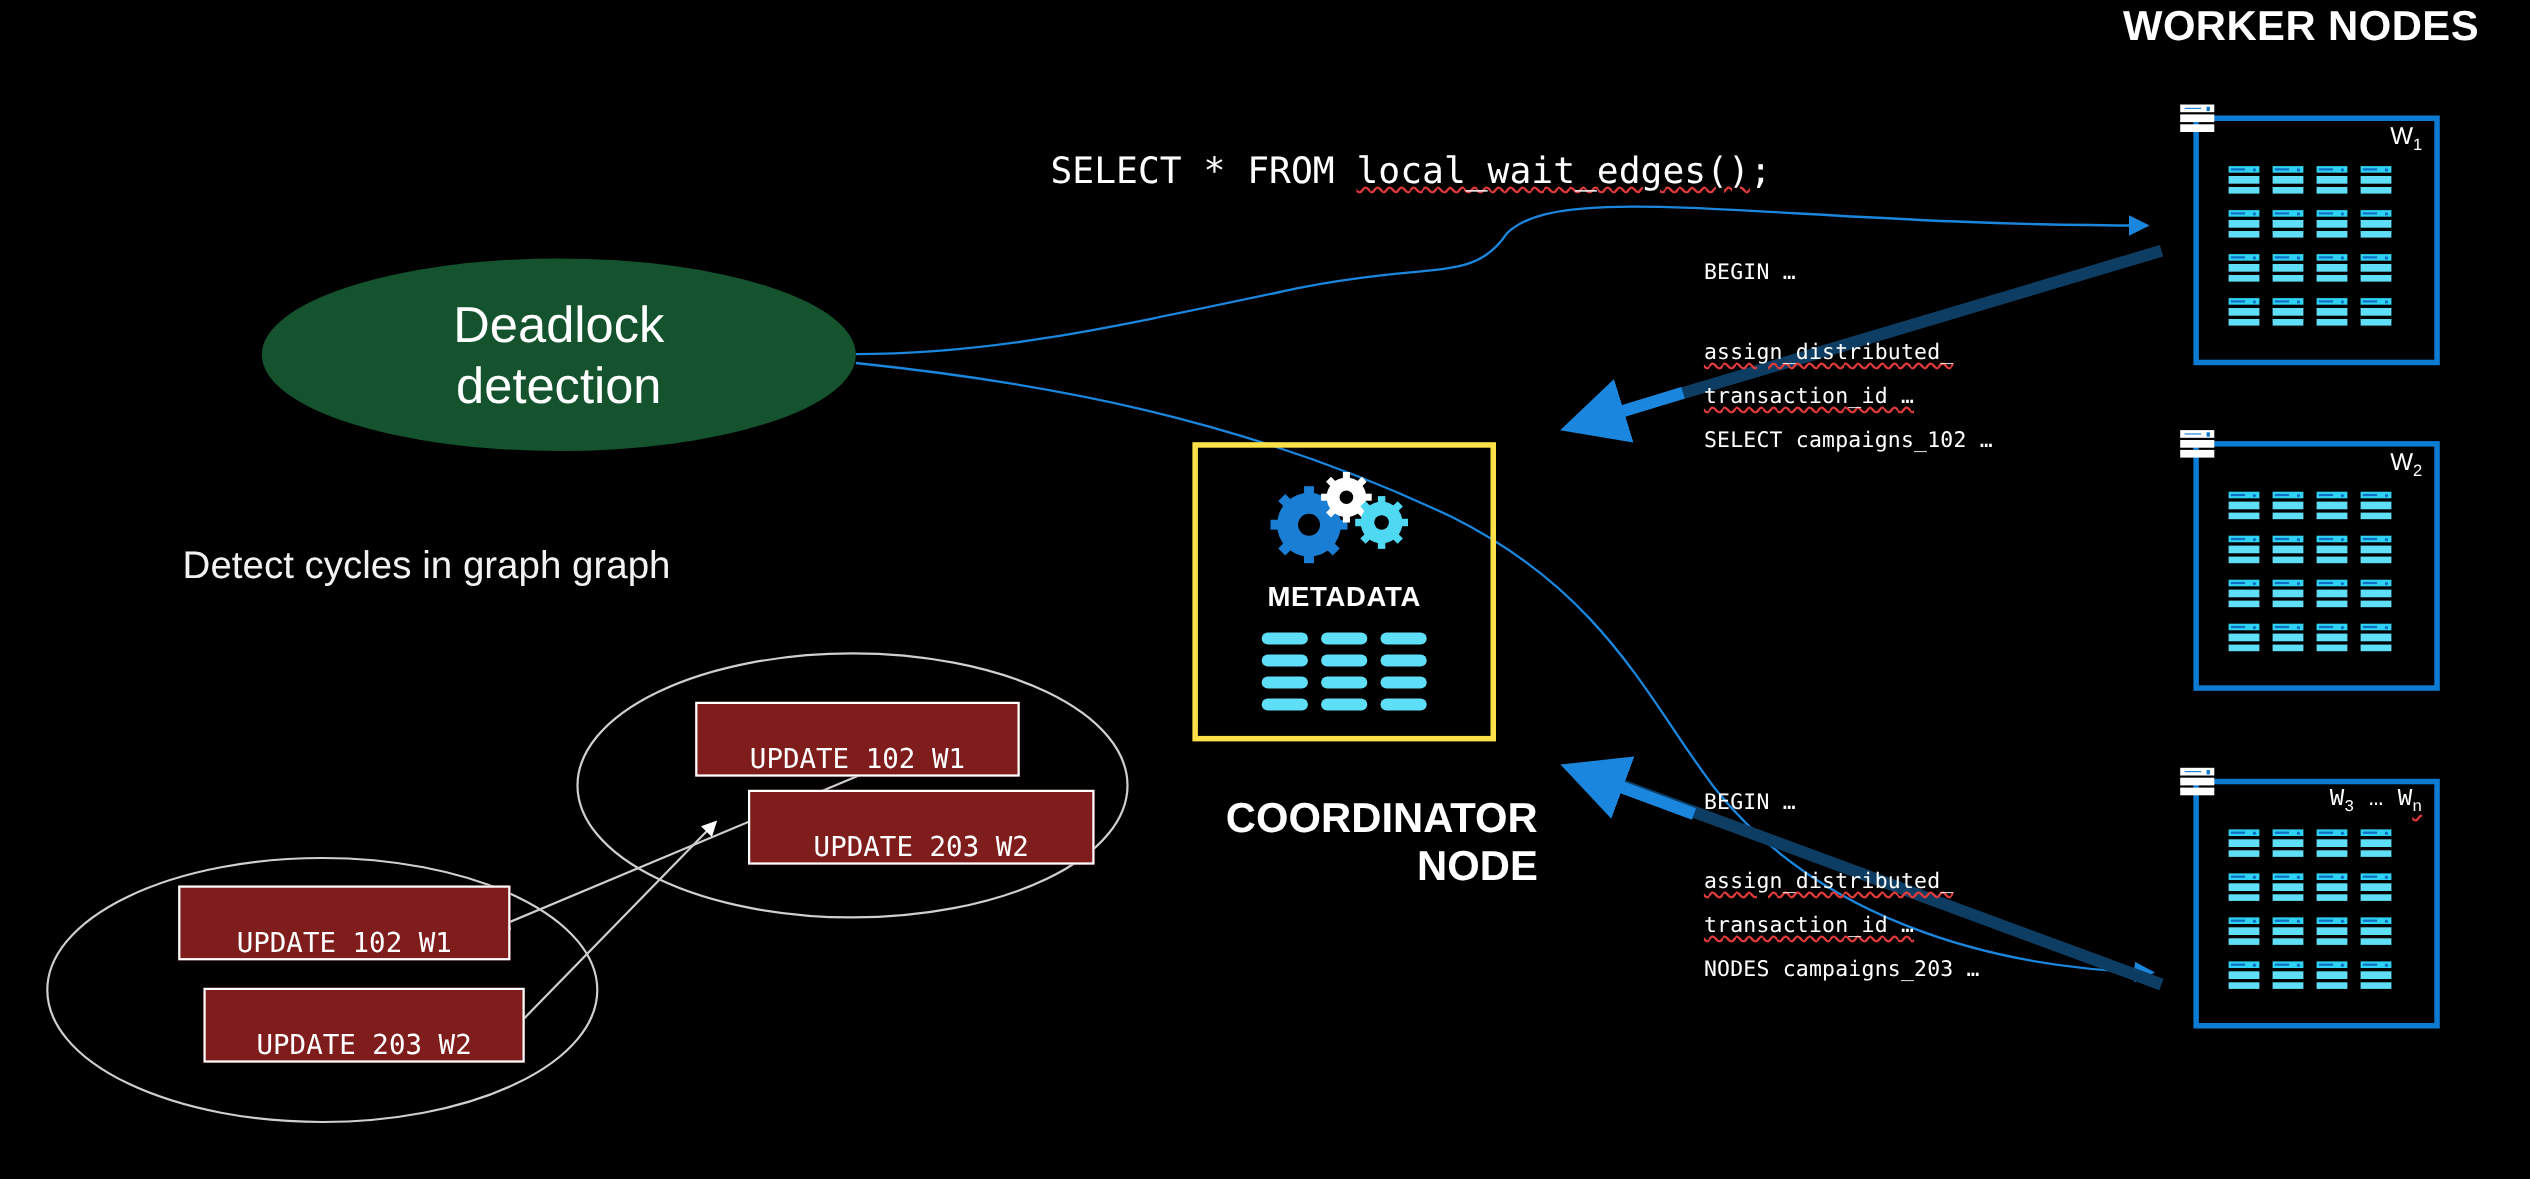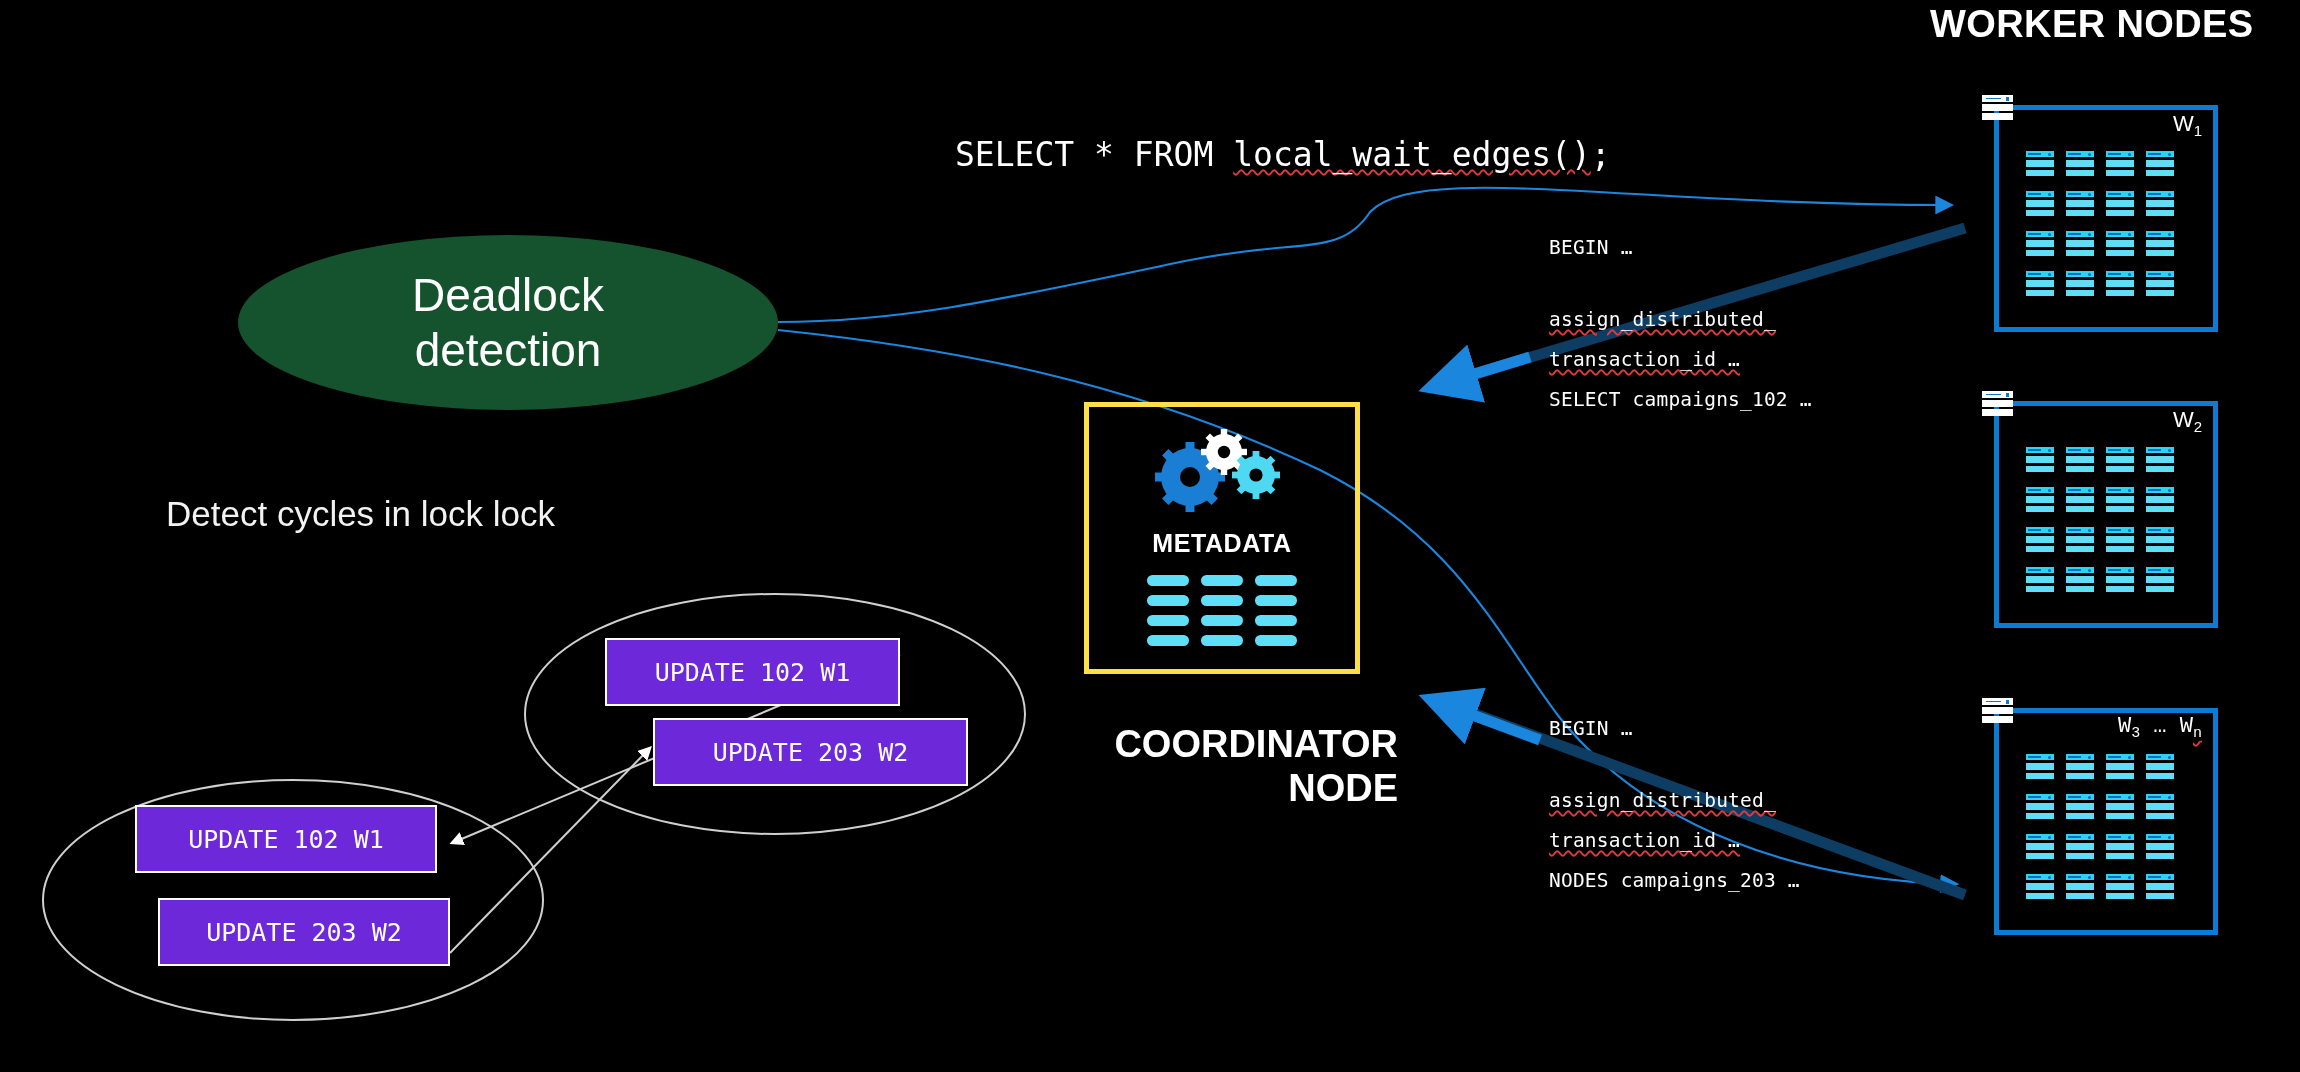--- a/index.html
+++ b/index.html
@@ -215,30 +215,31 @@
 
   
   #lockgraph-svg, #flow-svg {
     position: absolute;
     left: 0; top: 0;
     width: 2300px; height: 1072px;
     pointer-events: none;
   }
   .lock-box {
     position: absolute;
-    background: #6d28d9;
+    background: #7f1d1d;
     border: 2px solid #ffffff;
     box-sizing: border-box;
     display: flex;
-    align-items: center;
+    align-items: flex-end;
     justify-content: center;
     font-family: "DejaVu Sans Mono", "Liberation Mono", monospace;
     font-size: 25px;
     color: #ffffff;
     white-space: nowrap;
+    margin-left: 27px;
   }
   #lock-box-a1 { left: 135px; top: 805px; width: 302px; height: 68px; }
   #lock-box-a2 { left: 158px; top: 898px; width: 292px; height: 68px; }
   #lock-box-b1 { left: 605px; top: 638px; width: 295px; height: 68px; }
   #lock-box-b2 { left: 653px; top: 718px; width: 315px; height: 68px; }
 </style>
 </head>
 <body>
 
 <div id="stage">
@@ -262,21 +263,21 @@
 
     <line x1="1965" y1="895" x2="1437" y2="700" stroke="#0e3d63" stroke-width="11"></line>
     <line x1="1540" y1="740" x2="1432" y2="700" stroke="#1b86dd" stroke-width="11" marker-end="url(#arrow-blue-thick)"></line>
   </svg>
 
   <div class="abs" id="deadlock-ellipse">
     <div id="deadlock-ellipse-label">Deadlock
 detection</div>
   </div>
 
-  <div class="abs" id="detect-cycles-caption">Detect cycles in lock lock</div>
+  <div class="abs" id="detect-cycles-caption">Detect cycles in graph graph</div>
 
   <div class="abs" id="sql-statement"><span>SELECT * FROM </span><span class="squiggle">local_wait_edges()</span><span>;</span></div>
 
   <svg id="lockgraph-svg" viewBox="0 0 2300 1072">
     <defs>
       <marker id="arrow-white" markerWidth="7" markerHeight="7" refX="5.6" refY="3.5" orient="auto">
         <path d="M0,0 L7,3.5 L0,7 Z" fill="#ffffff"></path>
       </marker>
     </defs>
     <ellipse cx="293" cy="900" rx="250" ry="120" fill="none" stroke="#cfcfcf" stroke-width="2"></ellipse>

